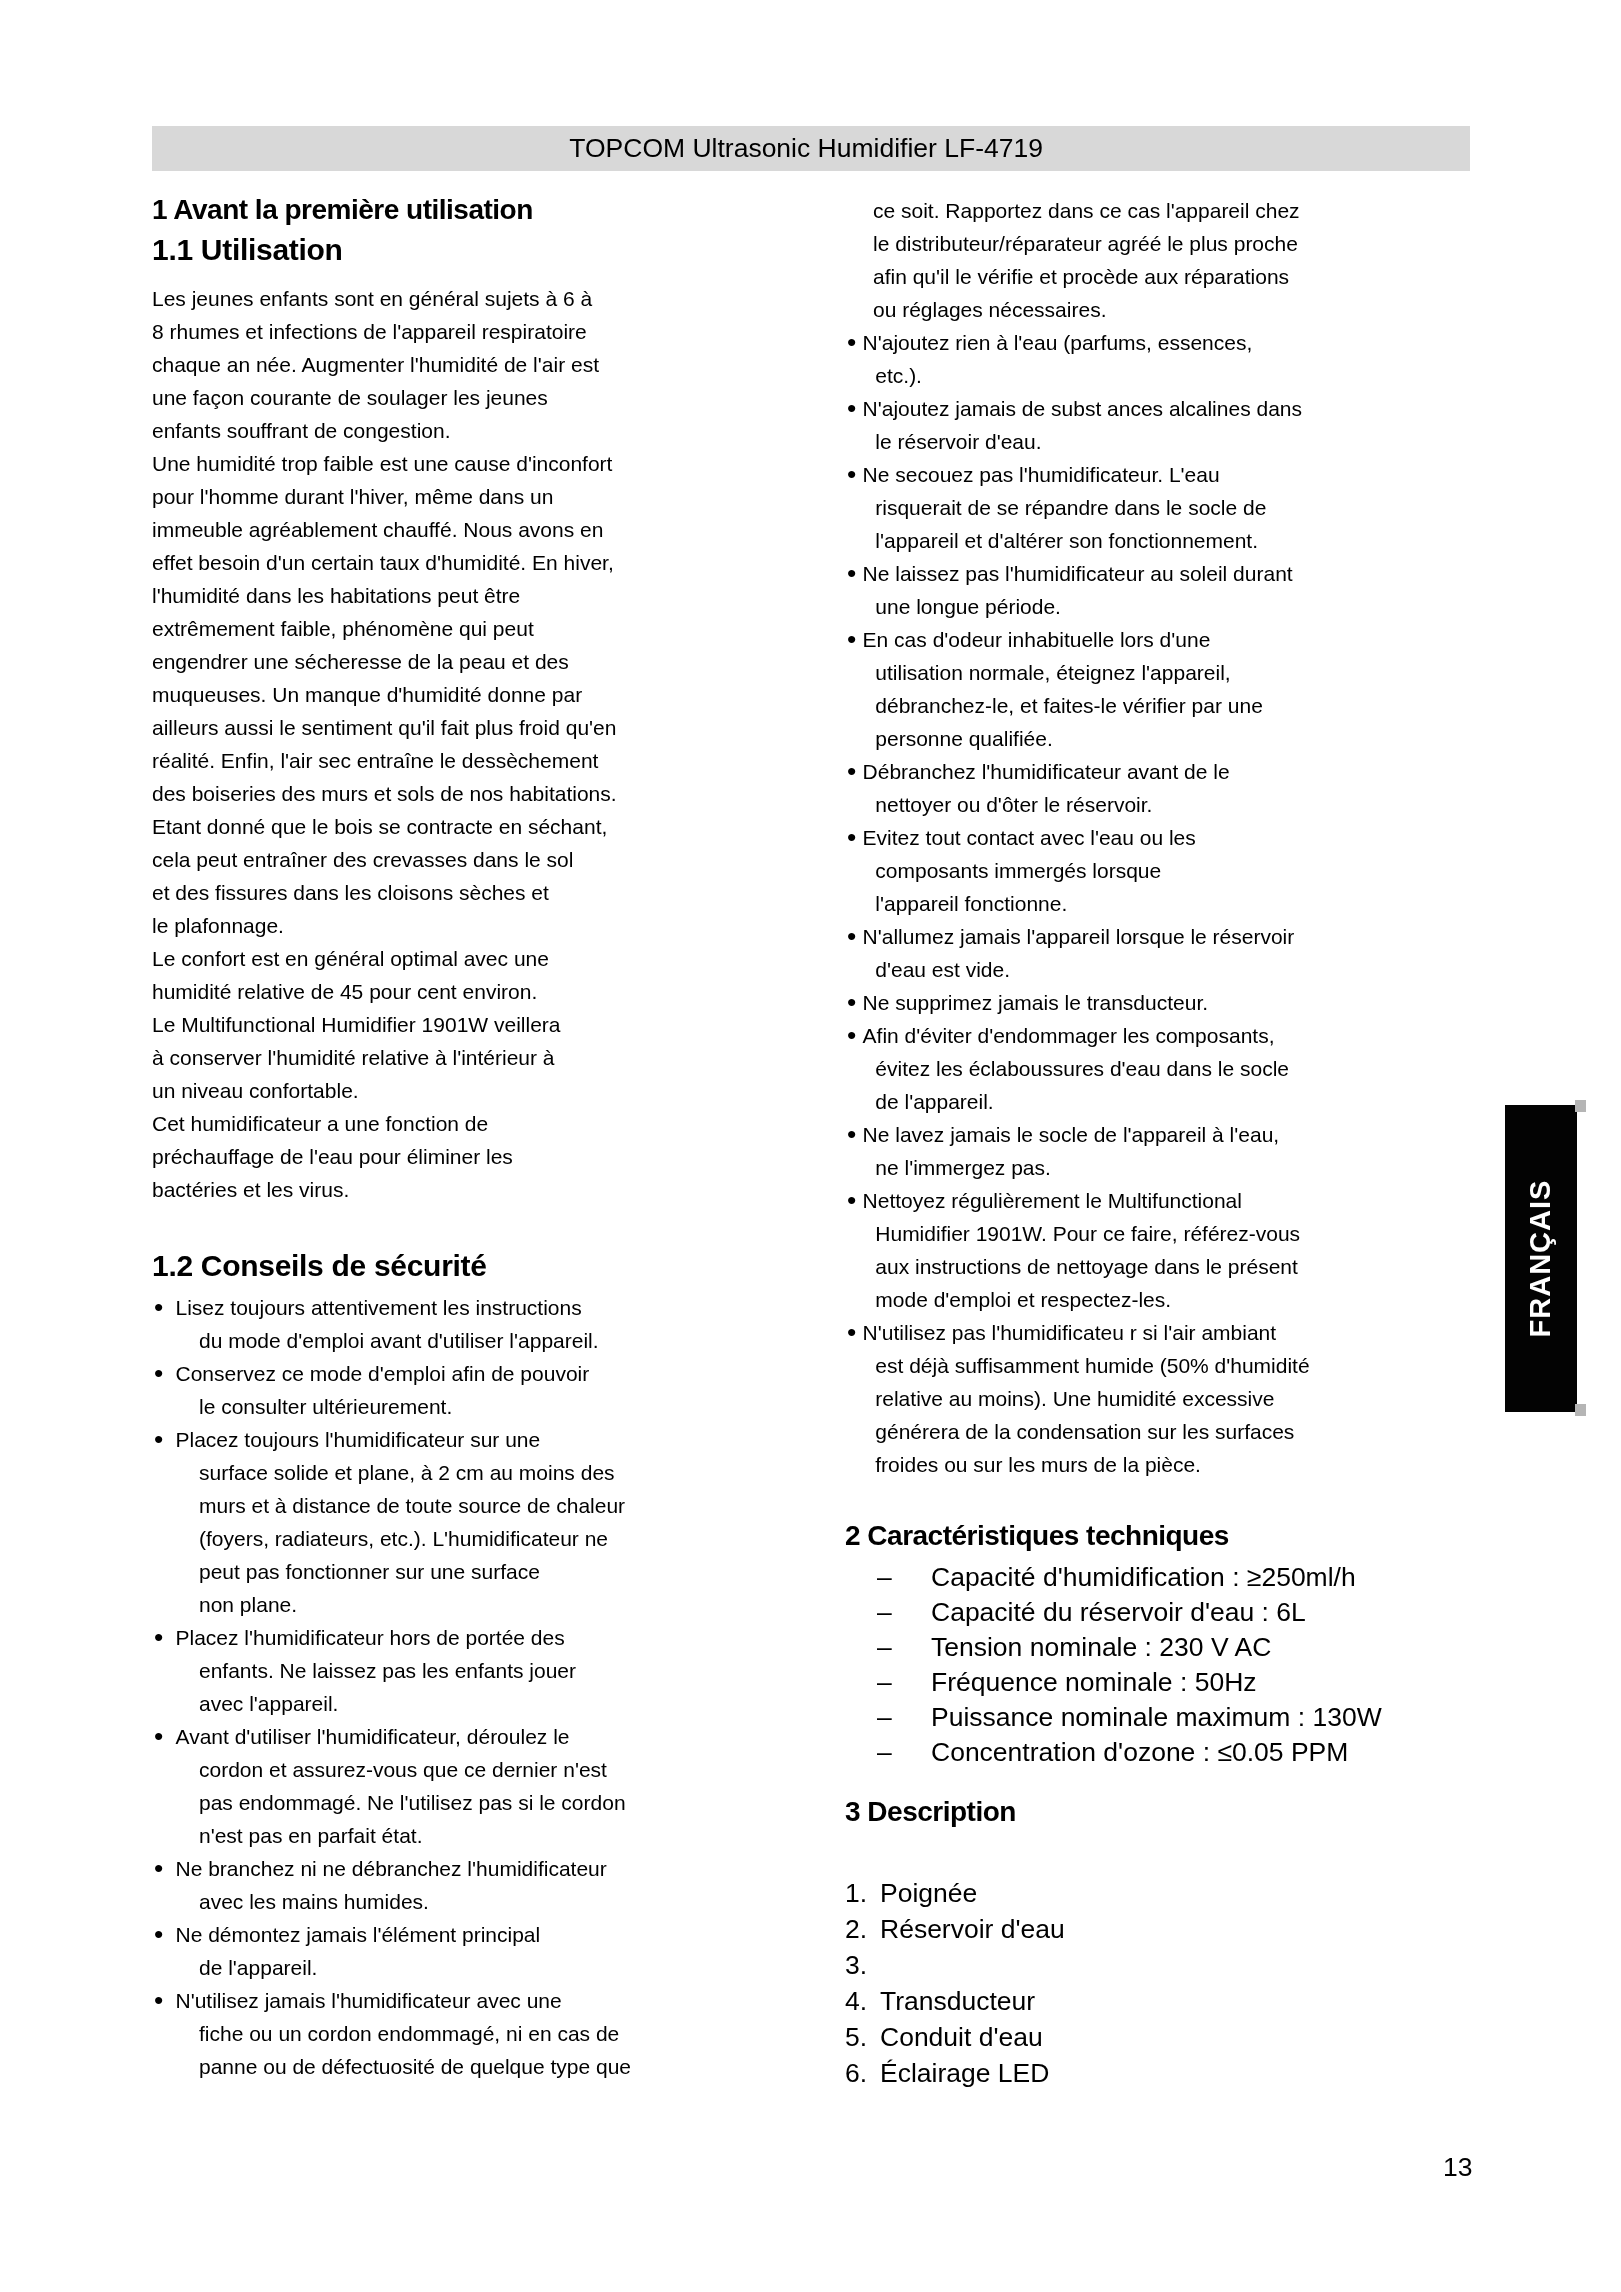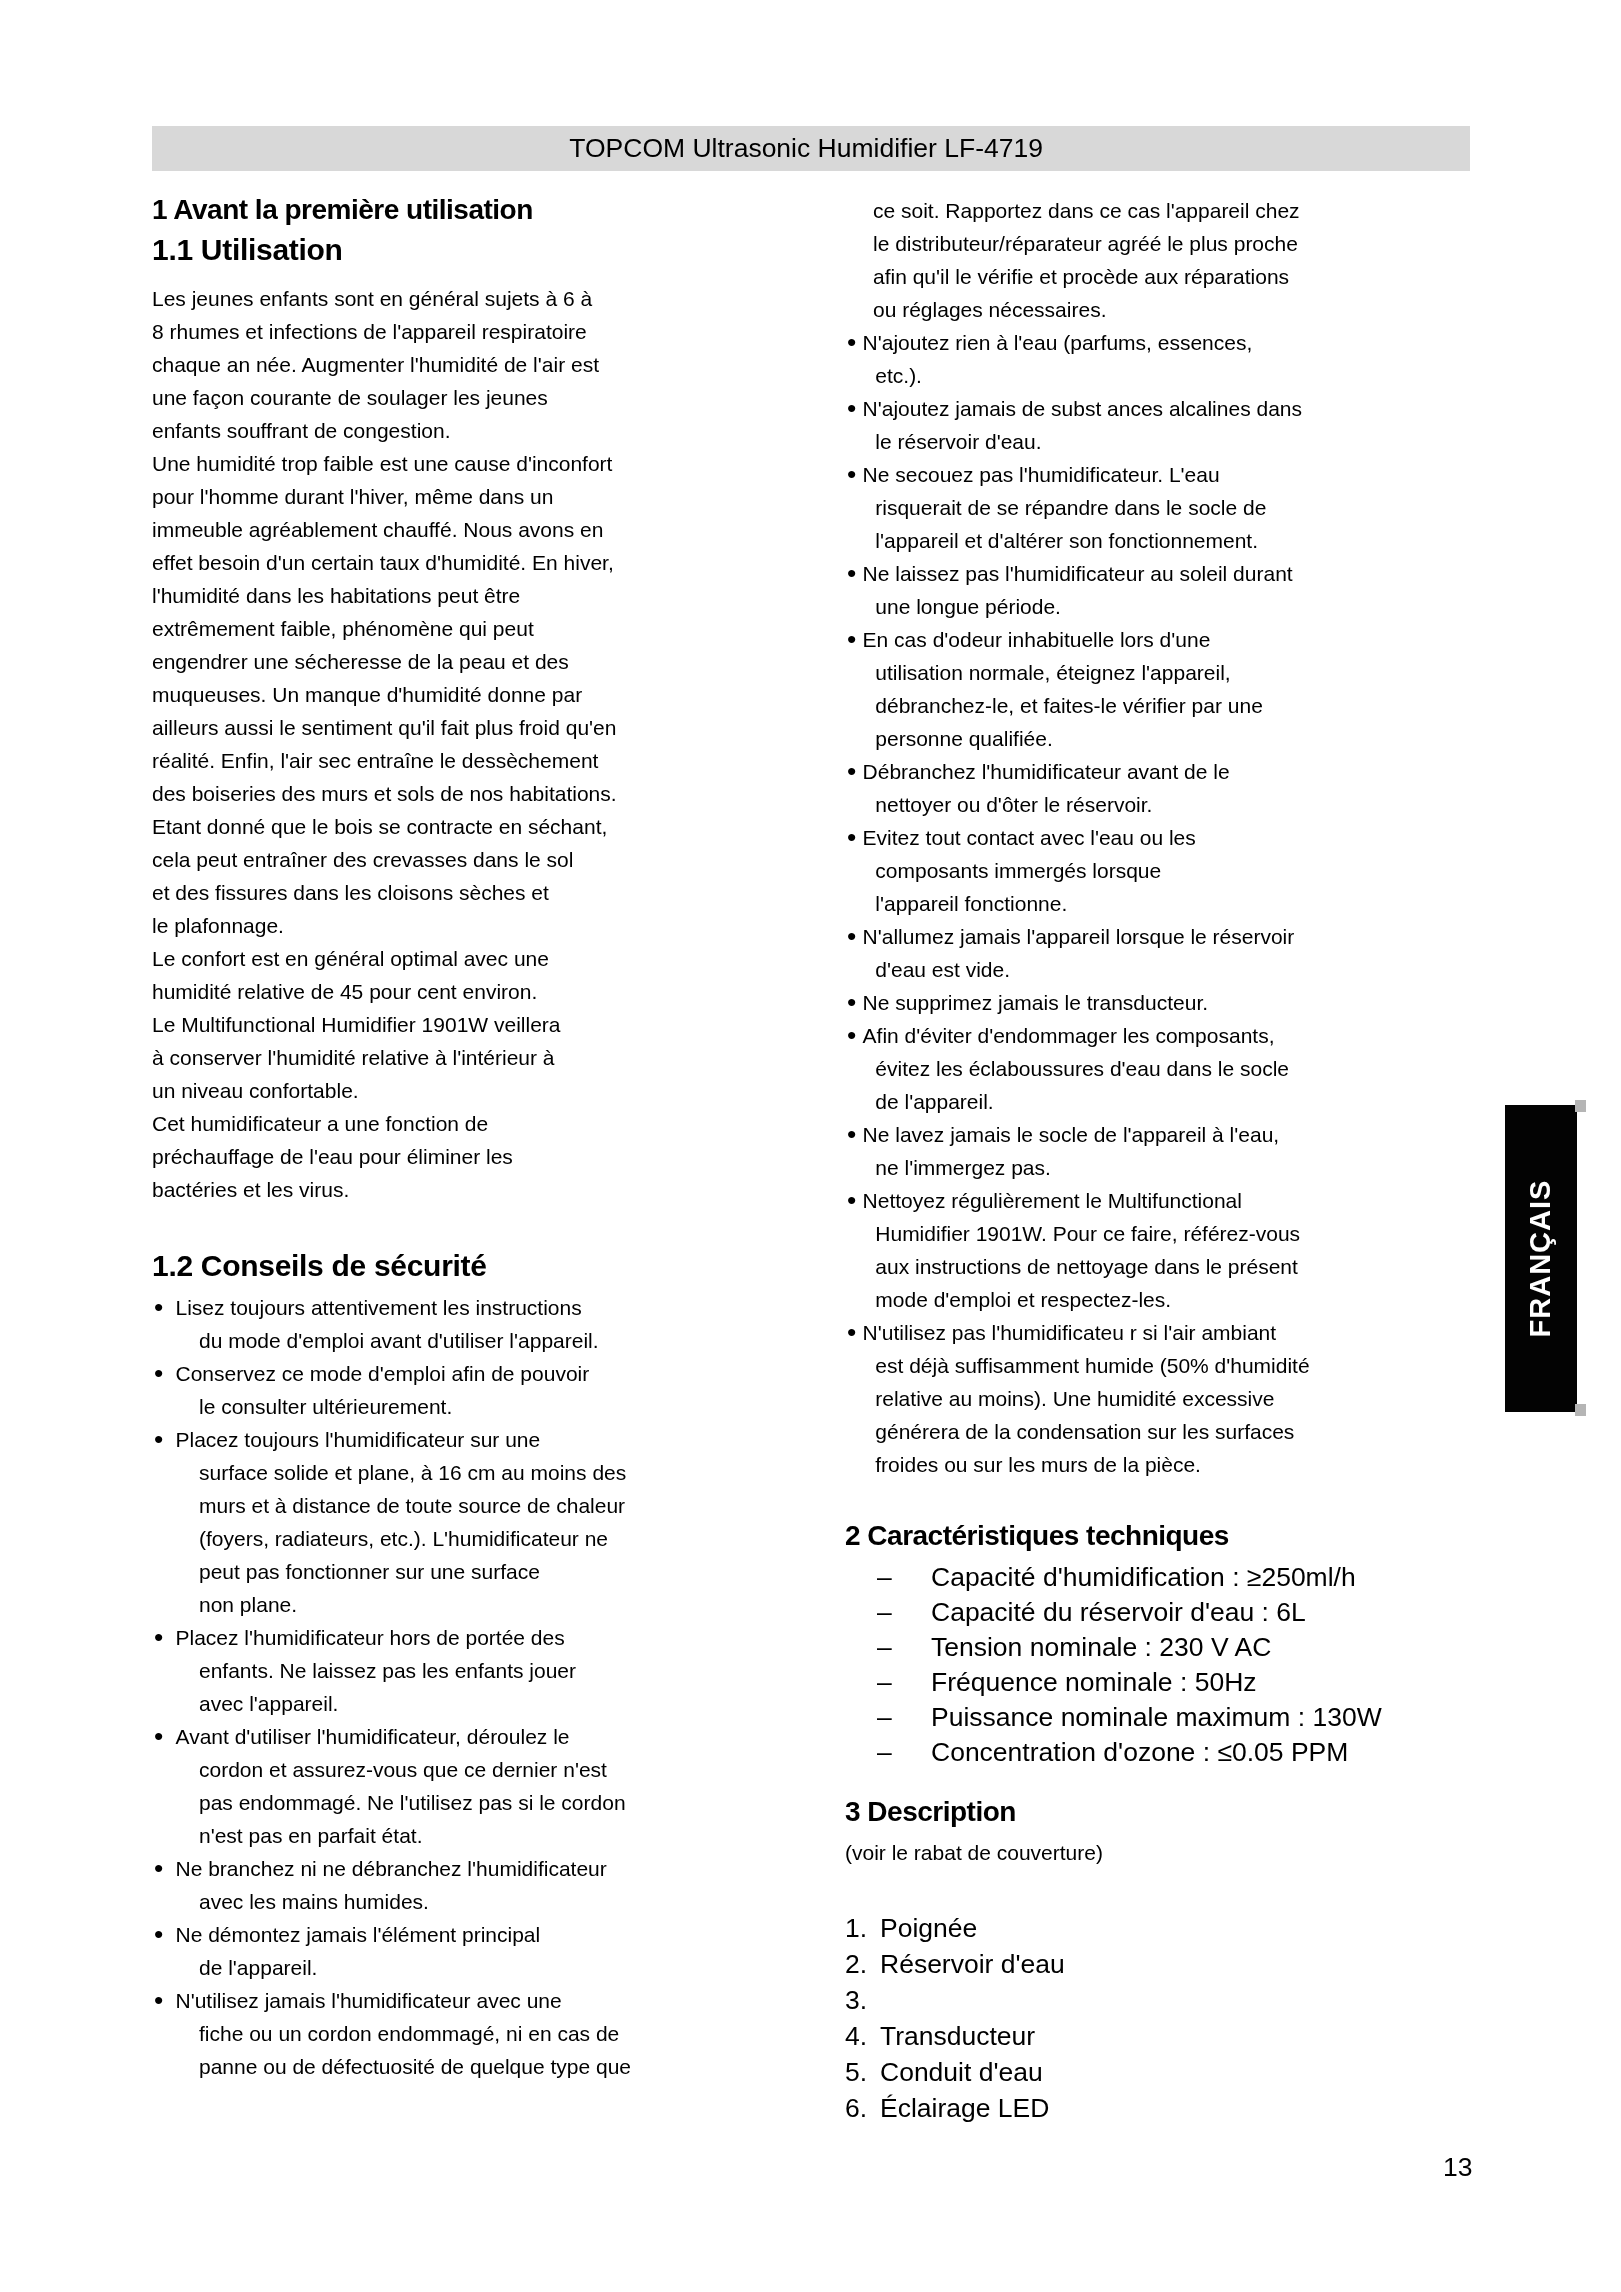--- a/index.html
+++ b/index.html
@@ -142,21 +142,21 @@
 
         <div class="bullet-item">
           <span class="mk">•</span>
           <div class="body-text tx">Conservez ce mode d'emploi afin de pouvoir
 le consulter ultérieurement.</div>
         </div>
 
         <div class="bullet-item">
           <span class="mk">•</span>
           <div class="body-text tx">Placez toujours l'humidificateur sur une
-surface solide et plane, à 16 cm au moins des
+surface solide et plane, à 2 cm au moins des
 murs et à distance de toute source de chaleur
 (foyers, radiateurs, etc.). L'humidificateur ne
 peut pas fonctionner sur une surface
 non plane.</div>
         </div>
 
         <div class="bullet-item">
           <span class="mk">•</span>
           <div class="body-text tx">Placez l'humidificateur hors de portée des
 enfants. Ne laissez pas les enfants jouer
@@ -316,21 +316,20 @@
           <span>Puissance nominale maximum : 130W</span>
         </div>
 
         <div class="spec-item">
           <span class="mk">–</span>
           <span>Concentration d'ozone : ≤0.05 PPM</span>
         </div>
       </div>
 
     <h1 class="h1-s3">3 Description</h1>
-    <p class="body-text note">(voir le rabat de couverture)</p>
 
     <div class="parts">
 
         <div class="part-item">
           <span class="num">1.</span>
           <span>Poignée</span>
         </div>
 
         <div class="part-item">
           <span class="num">2.</span>

